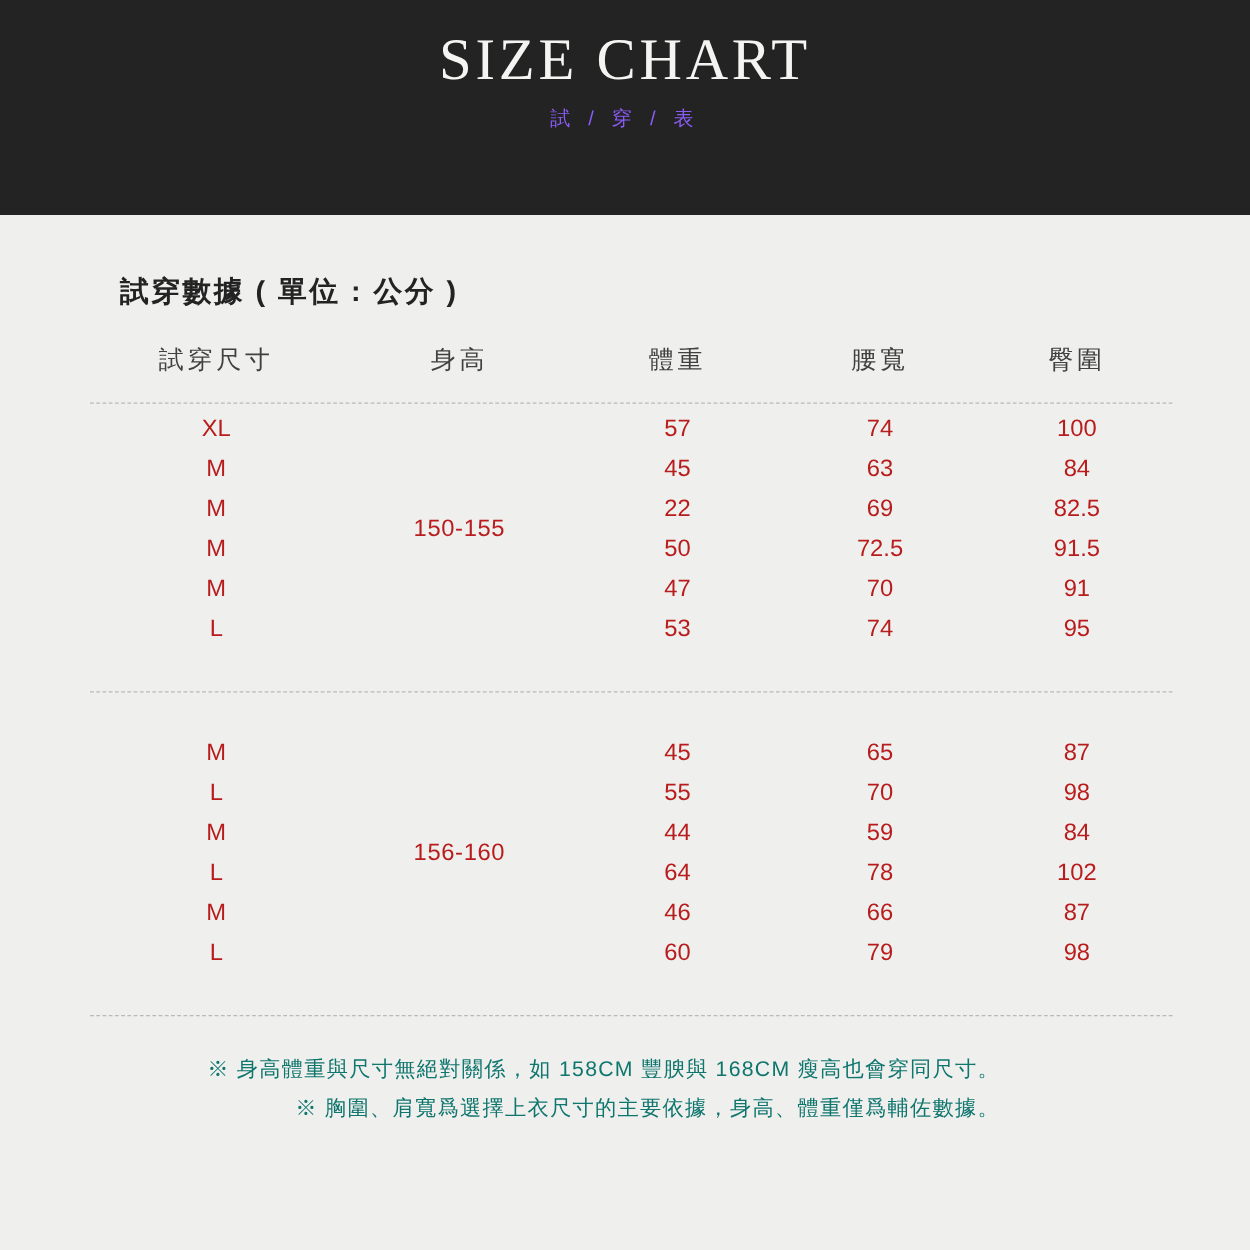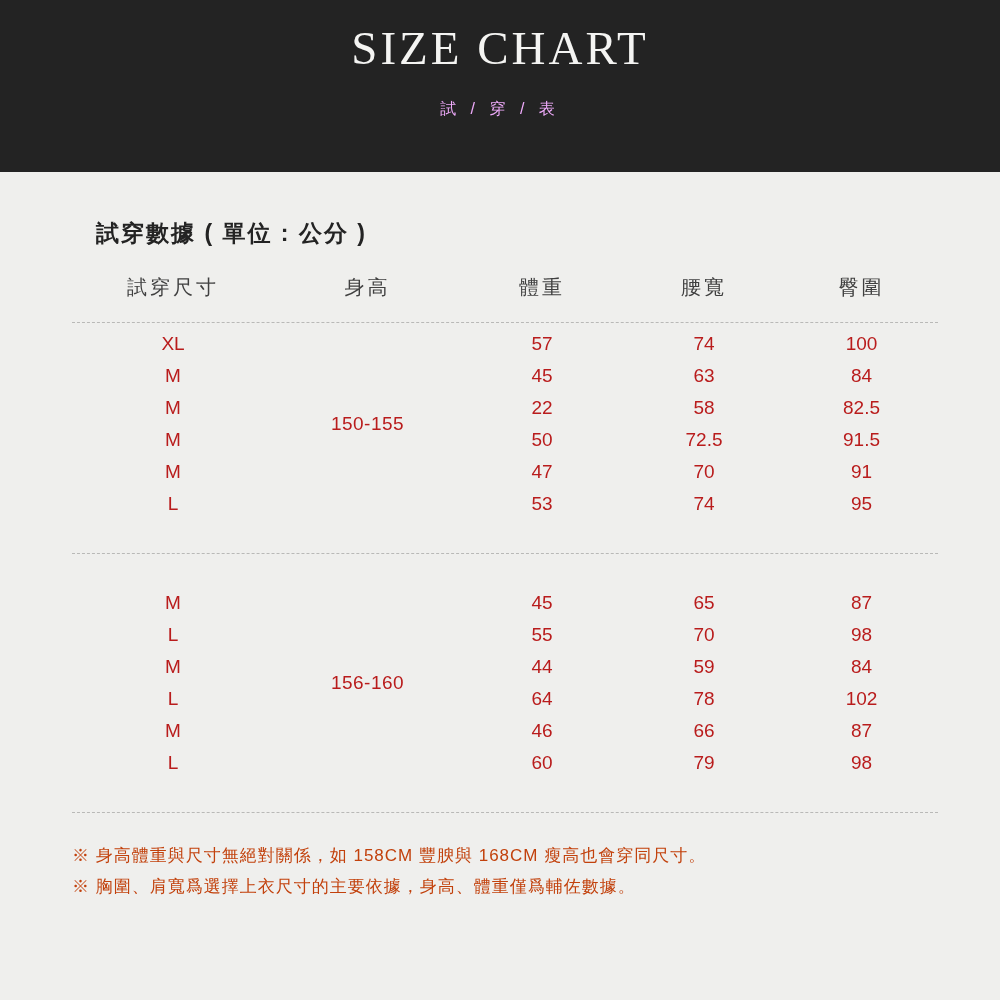--- a/index.html
+++ b/index.html
@@ -39,22 +39,22 @@
     font-family: "Liberation Serif", serif;
     font-size: 47px;
     letter-spacing: 3px;
     line-height: 1.05;
     font-weight: 400;
     color: #f4f4f2;
   }
   .header-subtitle {
     font-size: 16px;
     letter-spacing: 5px;
-    margin-top: 26px;
-    color: #f0abfc;
+    margin-top: 12px;
+    color: #8b5cf6;
   }
   .header-desc {
     font-size: 12.5px;
     letter-spacing: 0.5px;
     margin-top: 16px;
     color: #dcdcdc;
   }
 
   
   .content {
@@ -120,21 +120,22 @@
   }
 
   
   .notes {
     margin-top: 22px;
   }
   .note {
     font-size: 17px;
     letter-spacing: 1px;
     line-height: 1.85;
-    color: #c2410c;
+    color: #0f766e;
+    text-align: right;
   }
 </style>
 </head>
 <body>
 
 <div class="page">
 
   <div class="header">
     <div class="header-title">SIZE CHART</div>
     <div class="header-subtitle">試 / 穿 / 表</div>
@@ -170,21 +171,21 @@
         </tr>
         <tr>
           <td class="cell-size">M</td>
           <td>45</td>
           <td>63</td>
           <td>84</td>
         </tr>
         <tr>
           <td class="cell-size">M</td>
           <td>22</td>
-          <td>58</td>
+          <td>69</td>
           <td>82.5</td>
         </tr>
         <tr>
           <td class="cell-size">M</td>
           <td>50</td>
           <td>72.5</td>
           <td>91.5</td>
         </tr>
         <tr>
           <td class="cell-size">M</td>

